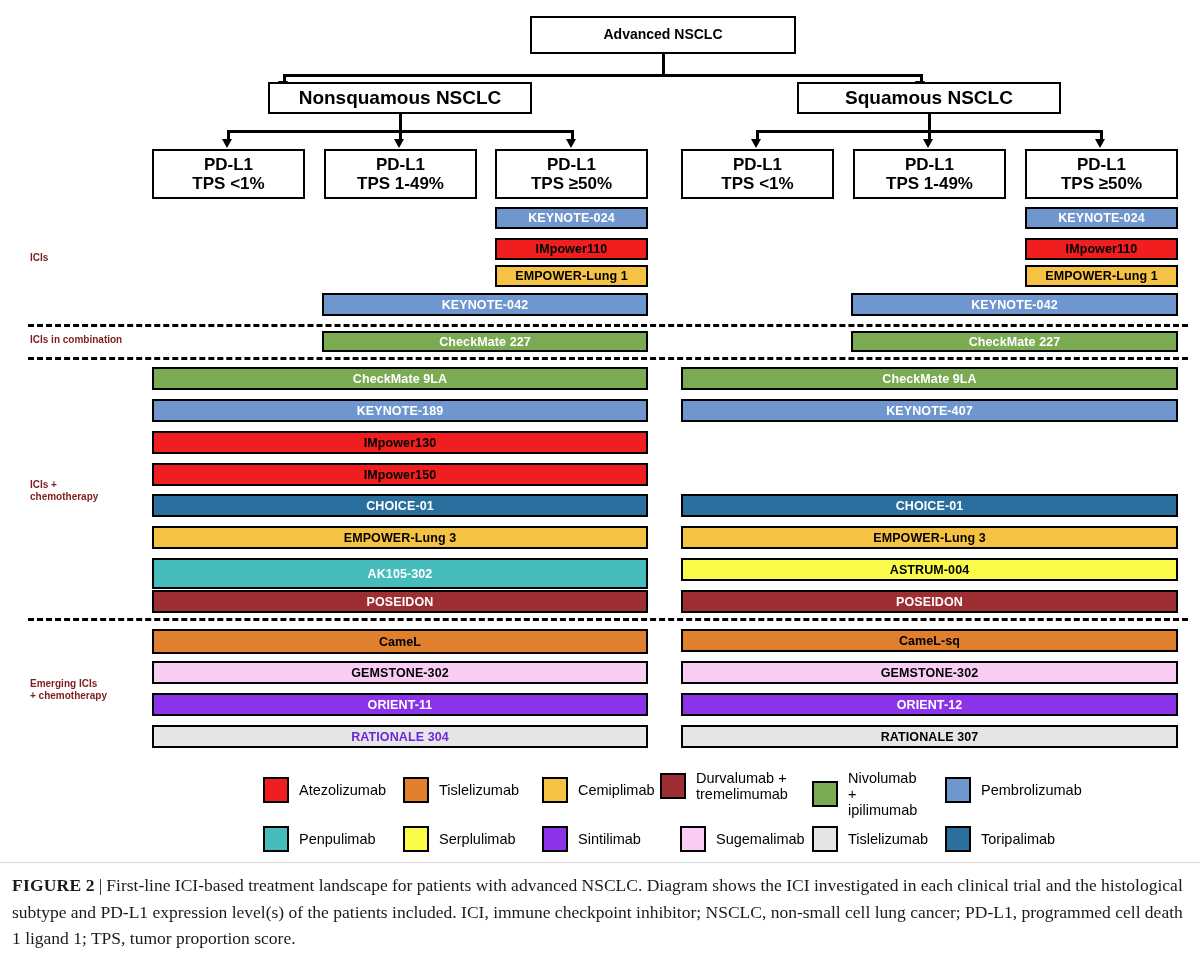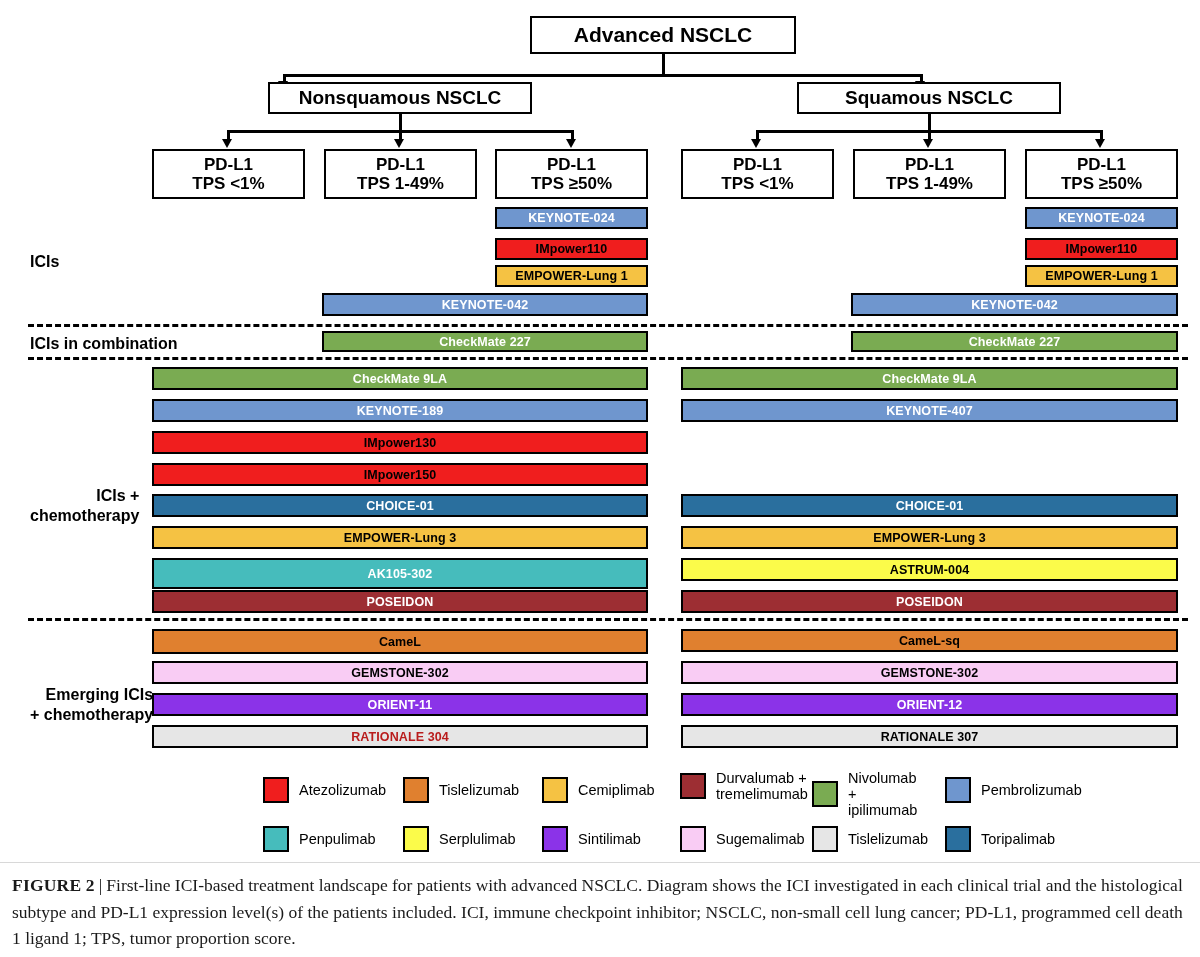--- a/index.html
+++ b/index.html
@@ -32,21 +32,21 @@
     box-sizing: border-box;
     border: 2.5px solid #000;
     background: #fff;
     display: flex;
     align-items: center;
     justify-content: center;
     text-align: center;
     font-weight: bold;
     line-height: 1.12;
   }
-  .hbox.root { font-size: 21px; align-items: center; }
+  .hbox.root { font-size: 14px; align-items: center; }
   .hbox.subtype { font-size: 19px; }
   .hbox.pdl1 { font-size: 17px; }
   .pdl1-inner { display: block; }
   .pdl1-inner span { display: block; }
 
   
   .line-h, .line-v {
     position: absolute;
     background: #000;
   }
@@ -71,25 +71,24 @@
     font-size: 12.5px;
     font-weight: bold;
     letter-spacing: 0.1px;
     white-space: nowrap;
     overflow: hidden;
   }
 
   
   .row-label {
     position: absolute;
-    font-size: 16px;
+    font-size: 10px;
     font-weight: bold;
     line-height: 1.25;
-    color: #000000;
-    text-align: right;
+    color: #7f1d1d;
   }
 
   
   .dash-sep {
     position: absolute;
     height: 0;
     border-top: 3px dashed #000;
   }
 
   
@@ -284,21 +283,21 @@
 
   <div class="bar" style="left:152px; top:629px; width:496px; height:25px; background:#e0802f; color:#000000;">
     <span>CameL</span>
   </div>
   <div class="bar" style="left:152px; top:661px; width:496px; height:23px; background:#f9ccf4; color:#000000;">
     <span>GEMSTONE-302</span>
   </div>
   <div class="bar" style="left:152px; top:693px; width:496px; height:23px; background:#8b33e8; color:#ffffff;">
     <span>ORIENT-11</span>
   </div>
-  <div class="bar" style="left:152px; top:725px; width:496px; height:23px; background:#e6e6e6; color:#b91c1c;">
+  <div class="bar" style="left:152px; top:725px; width:496px; height:23px; background:#e6e6e6; color:#6d28d9;">
     <span>RATIONALE 304</span>
   </div>
 
   <div class="bar" style="left:1025px; top:207px; width:153px; height:22px; background:#6f96ce; color:#ffffff;">
     <span>KEYNOTE-024</span>
   </div>
   <div class="bar" style="left:1025px; top:238px; width:153px; height:22px; background:#f01e1e; color:#000000;">
     <span>IMpower110</span>
   </div>
   <div class="bar" style="left:1025px; top:265px; width:153px; height:22px; background:#f5c243; color:#000000;">
@@ -350,21 +349,21 @@
       <span class="legend-label">Atezolizumab</span>
     </div>
     <div class="legend-item" style="left:403px; top:777px;">
       <span class="legend-swatch" style="background:#e0802f;"></span>
       <span class="legend-label">Tislelizumab</span>
     </div>
     <div class="legend-item" style="left:542px; top:777px;">
       <span class="legend-swatch" style="background:#f5c243;"></span>
       <span class="legend-label">Cemiplimab</span>
     </div>
-    <div class="legend-item" style="left:680px; top:770px;">
+    <div class="legend-item" style="left:660px; top:770px;">
       <span class="legend-swatch" style="background:#9d2e33;"></span>
       <span class="legend-label">Durvalumab +
 tremelimumab</span>
     </div>
     <div class="legend-item" style="left:812px; top:770px;">
       <span class="legend-swatch" style="background:#7aab52;"></span>
       <span class="legend-label">Nivolumab +
 ipilimumab</span>
     </div>
     <div class="legend-item" style="left:945px; top:777px;">

